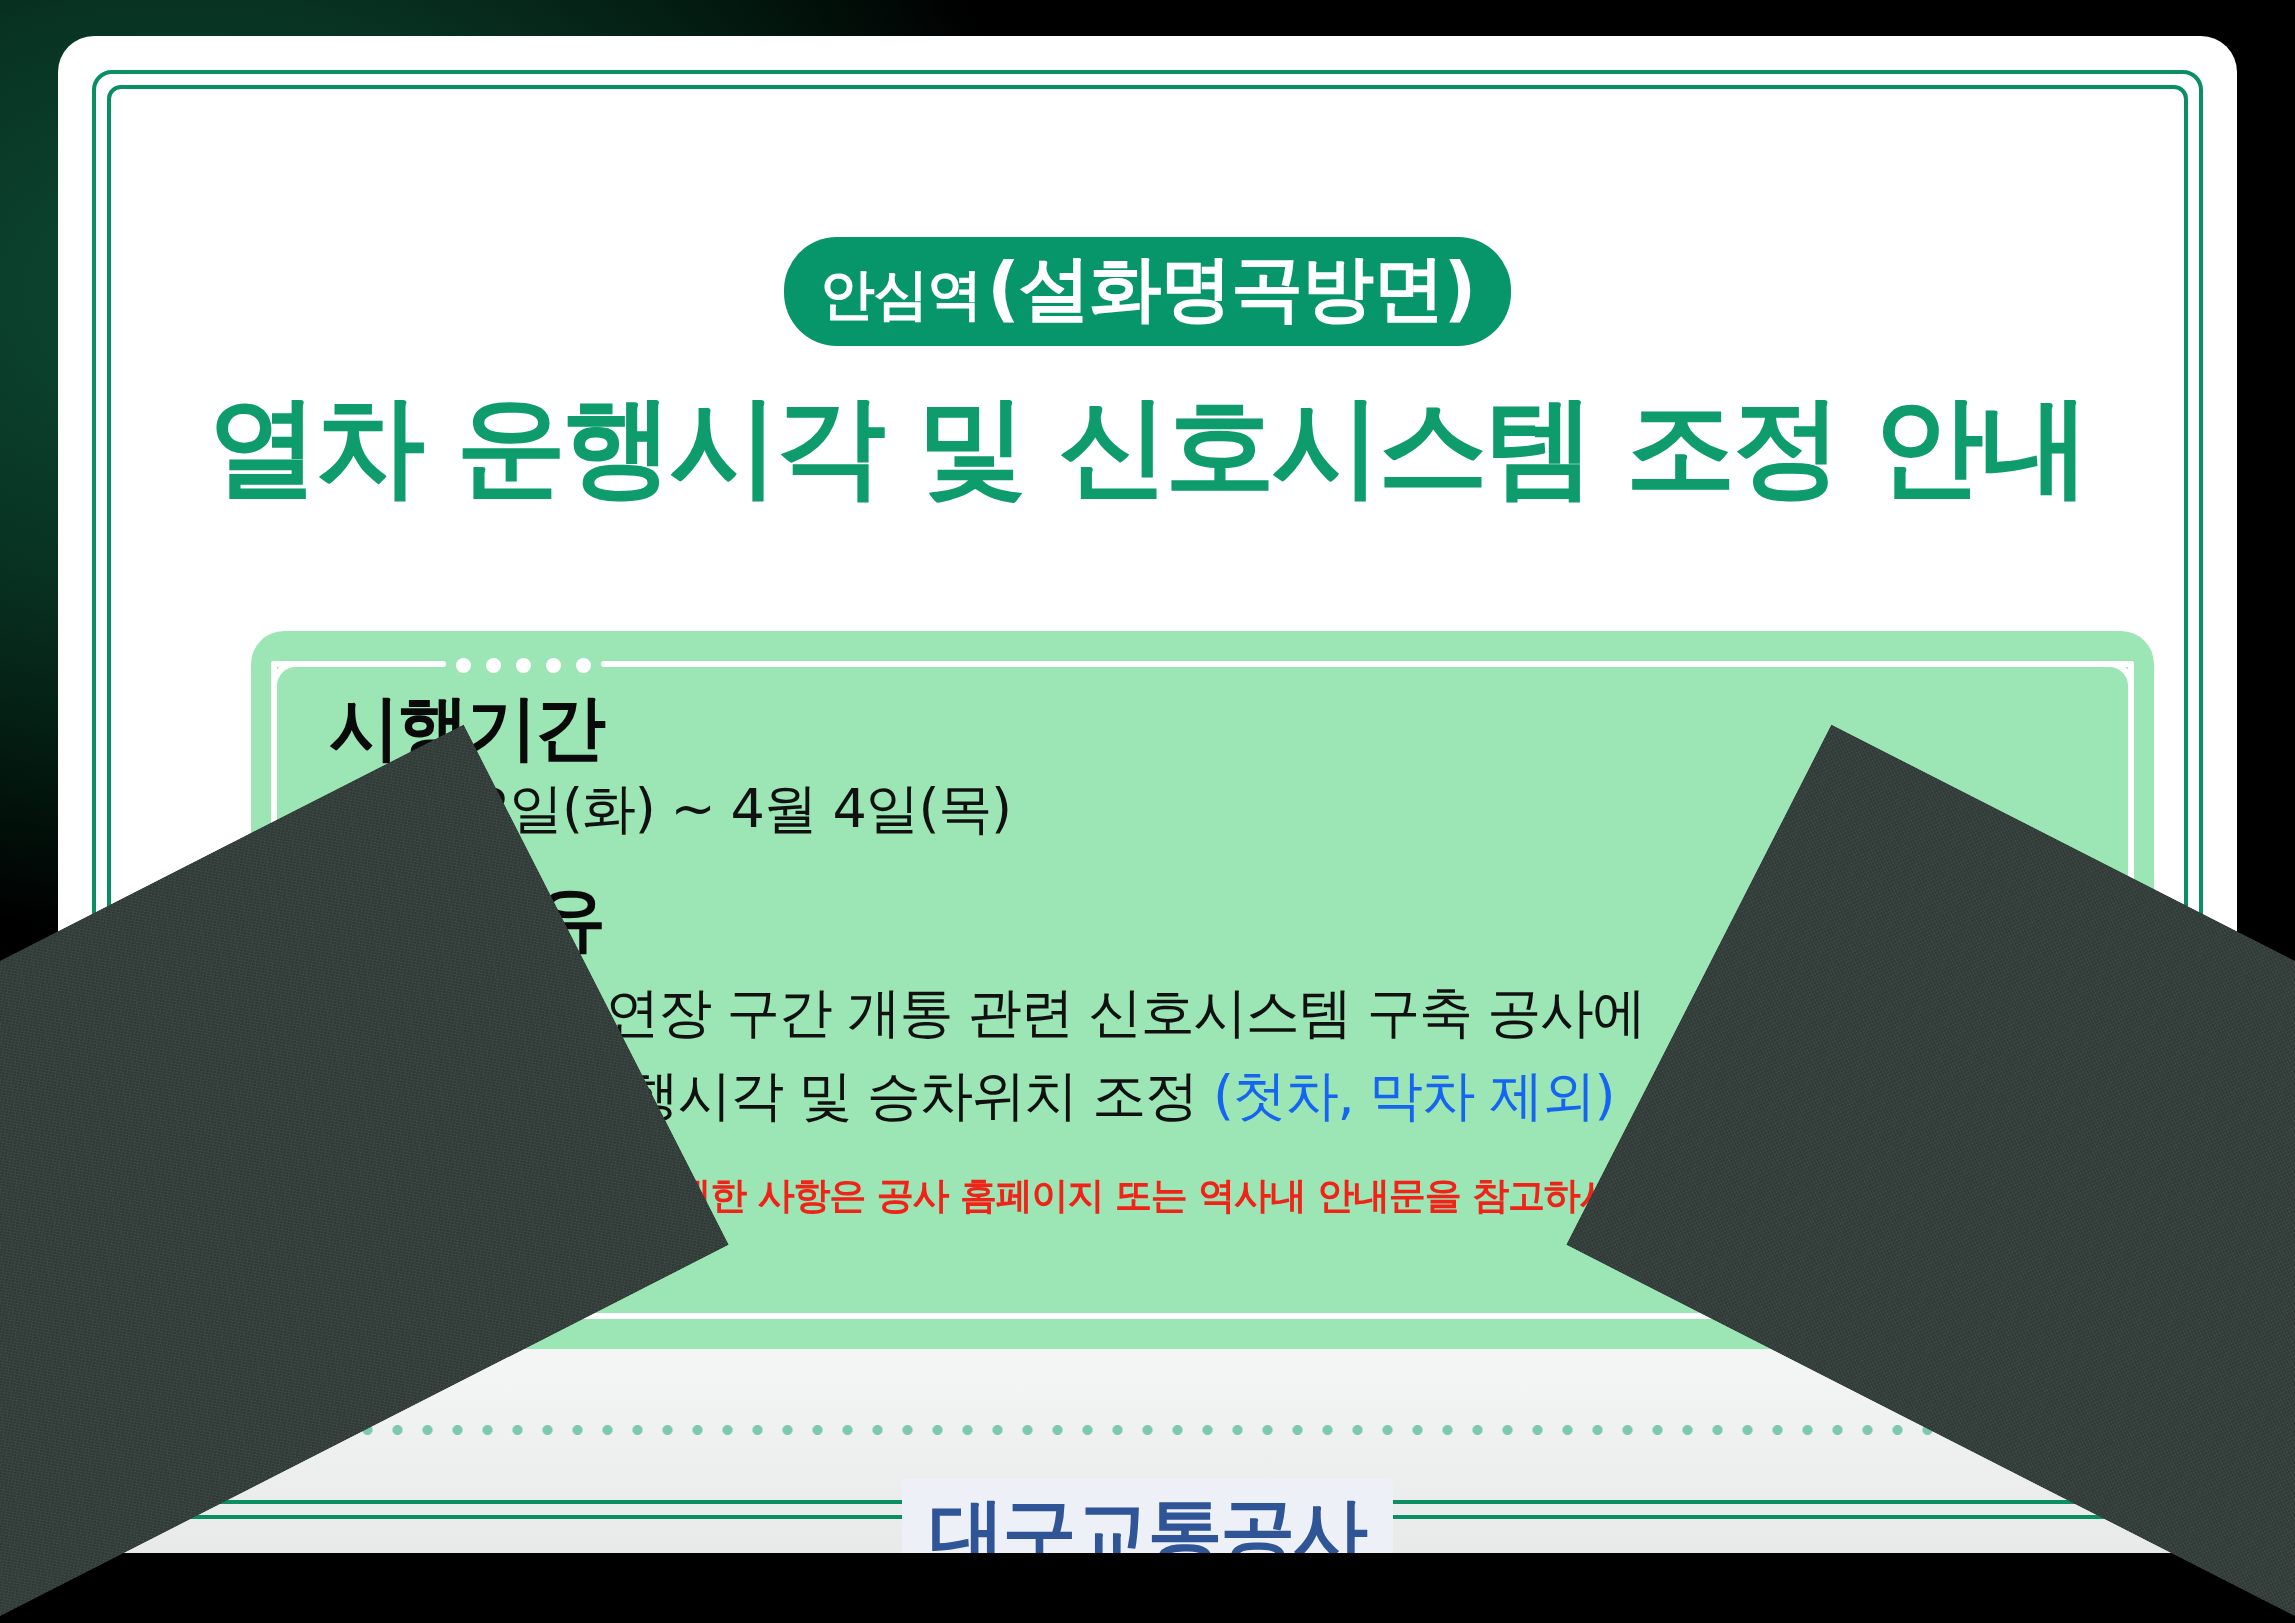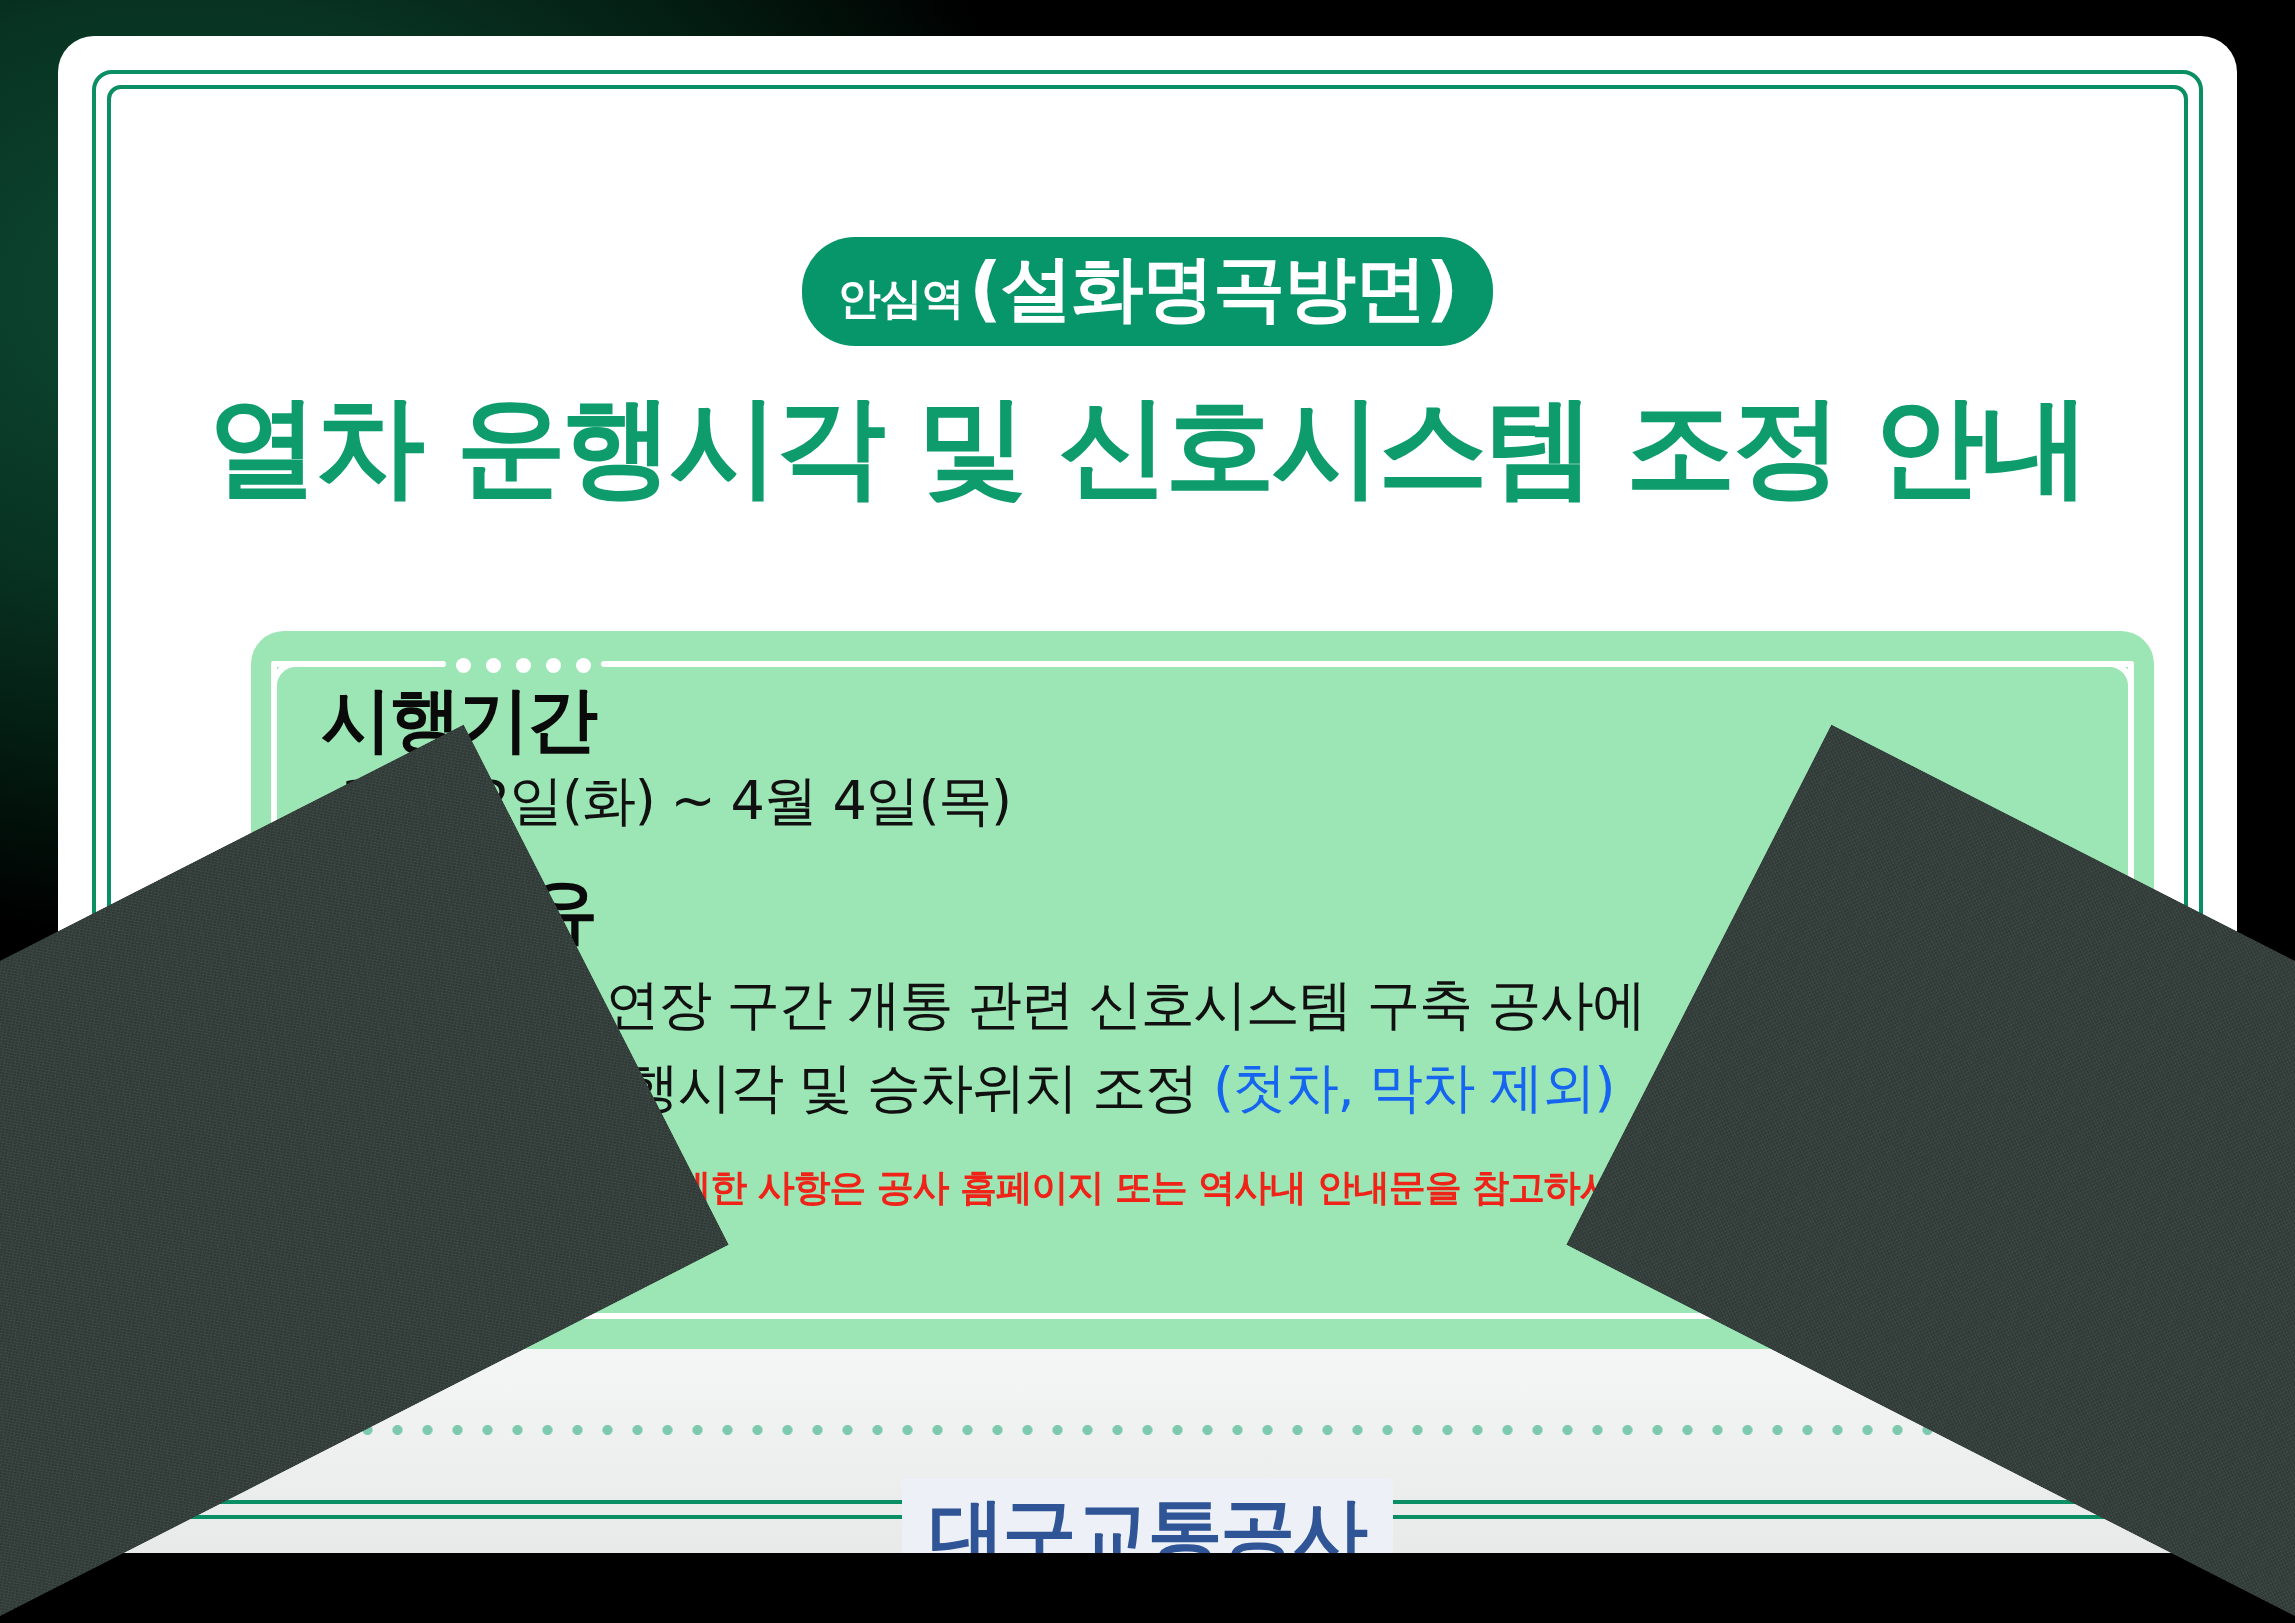--- a/index.html
+++ b/index.html
@@ -80,21 +80,21 @@
     color:#ffffff;
     border-radius:53px;
     padding:9.3px 36px 15px;
     font-size:63px;
     font-weight:700;
     letter-spacing:-1.2px;
     line-height:1.18;
     white-space:nowrap;
     display:flex;align-items:baseline;gap:5.8px;
   }
-  .badge .station{font-size:43px;font-weight:900;}
+  .badge .station{font-size:55px;font-weight:900;}
   .badge .dir{font-size:72px;font-weight:700;}
 
   
   .headline{
     position:absolute;top:350px;left:0;width:100%;
     text-align:center;
     color:#0e9c6d;
     font-size:110px;
     font-weight:900;
     letter-spacing:-3.5px;
@@ -145,21 +145,21 @@
   .dots-right{
     position:absolute;right:13px;top:403px;
     display:flex;flex-direction:column;gap:17.5px;align-items:center;
   }
   .dots-right i{width:15px;height:15px;border-radius:50%;background:#fff;display:block;}
 
   
   .box-inner{position:absolute;left:70px;top:49px;right:64px;bottom:23px;}
   .sec-head{
     font-size:71px;font-weight:900;color:#0a0a0a;
-    letter-spacing:-2.3px;line-height:1.12;margin:0;
+    letter-spacing:-2.3px;line-height:1.12;margin:8px;
   }
   .sec-sub{
     font-size:54px;font-weight:500;color:#111;
     letter-spacing:-1.2px;margin:9.3px 0 0 20px;line-height:1.2;
   }
   .body-line{
     font-size:54px;font-weight:500;color:#111;
     letter-spacing:-1.5px;line-height:1.3;margin:0 0 0 10.5px;
     white-space:nowrap;
   }

